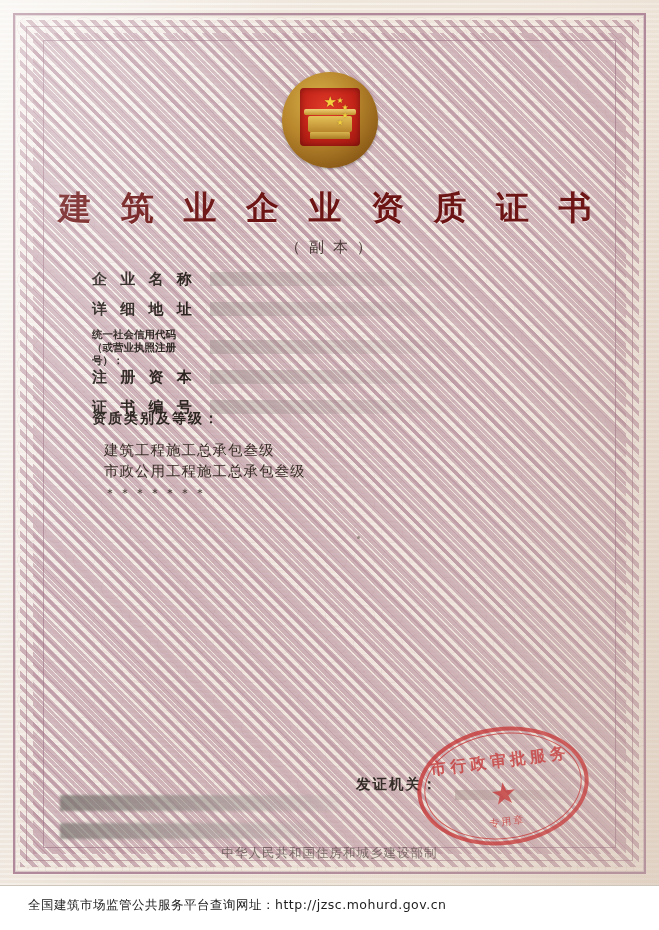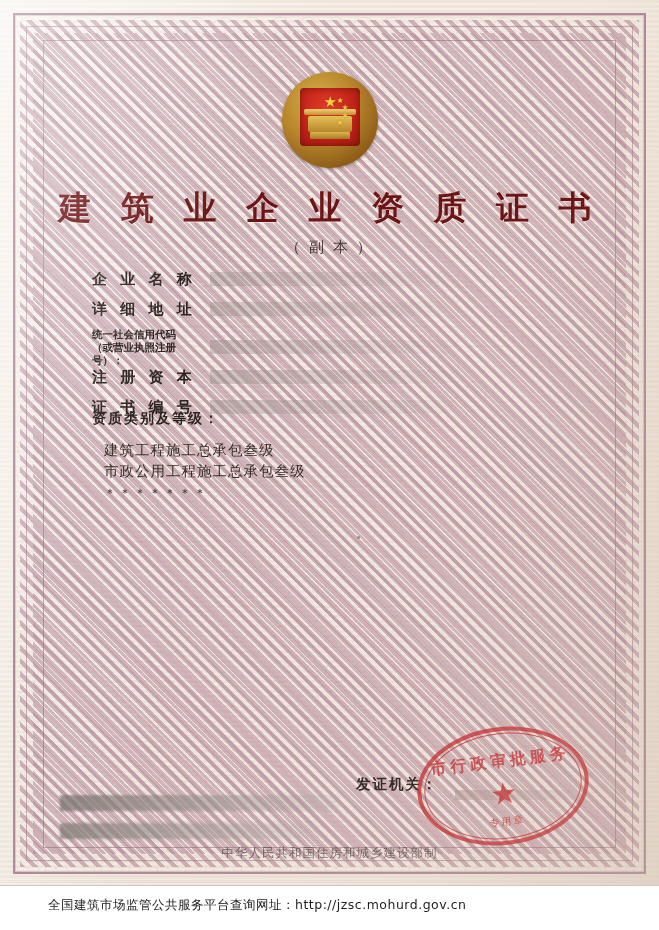--- a/index.html
+++ b/index.html
@@ -179,21 +179,21 @@
     background:linear-gradient(90deg, rgba(125,120,115,.72), rgba(155,150,145,.45) 60%, rgba(185,180,175,.12));
     filter:blur(.8px);
   }
 
   .footer{
     position:absolute;left:0;right:0;bottom:0;height:44px;
     background:#ffffff;border-top:1px solid #cfc6bb;
   }
   .footer-text{
     position:absolute;left:28px;top:11px;
-    font-size:12.5px;color:#1d1d1d;letter-spacing:.5px;margin-left:20px;
+    font-size:12.5px;color:#1d1d1d;letter-spacing:.5px;
   }
 
   
   .sheen{
     position:absolute;left:0;top:0;right:0;bottom:0;pointer-events:none;
     background:linear-gradient(115deg, rgba(255,255,255,.35) 0%, rgba(255,255,255,0) 30%, rgba(255,255,255,0) 60%, rgba(205,185,170,.25) 100%);
   }
 </style>
 </head>
 <body>

